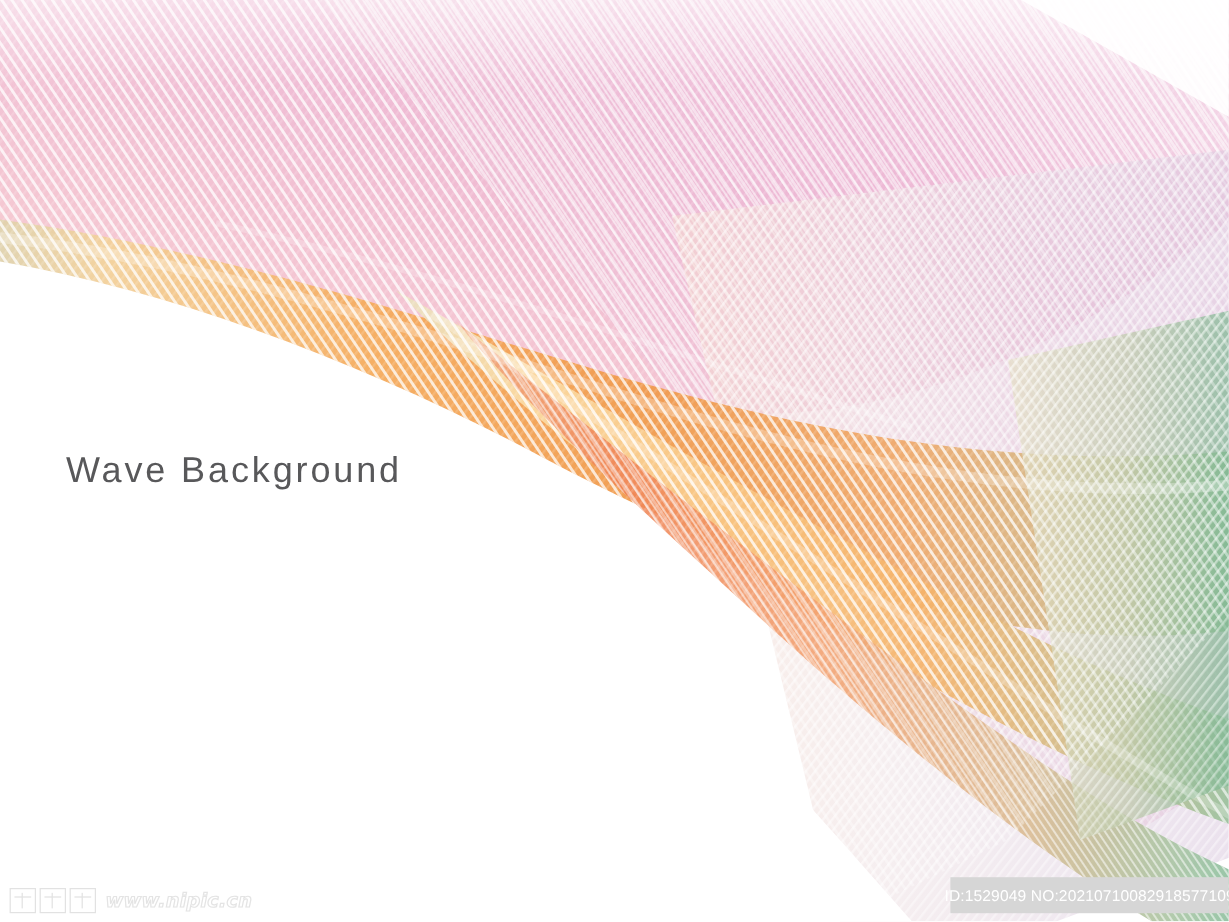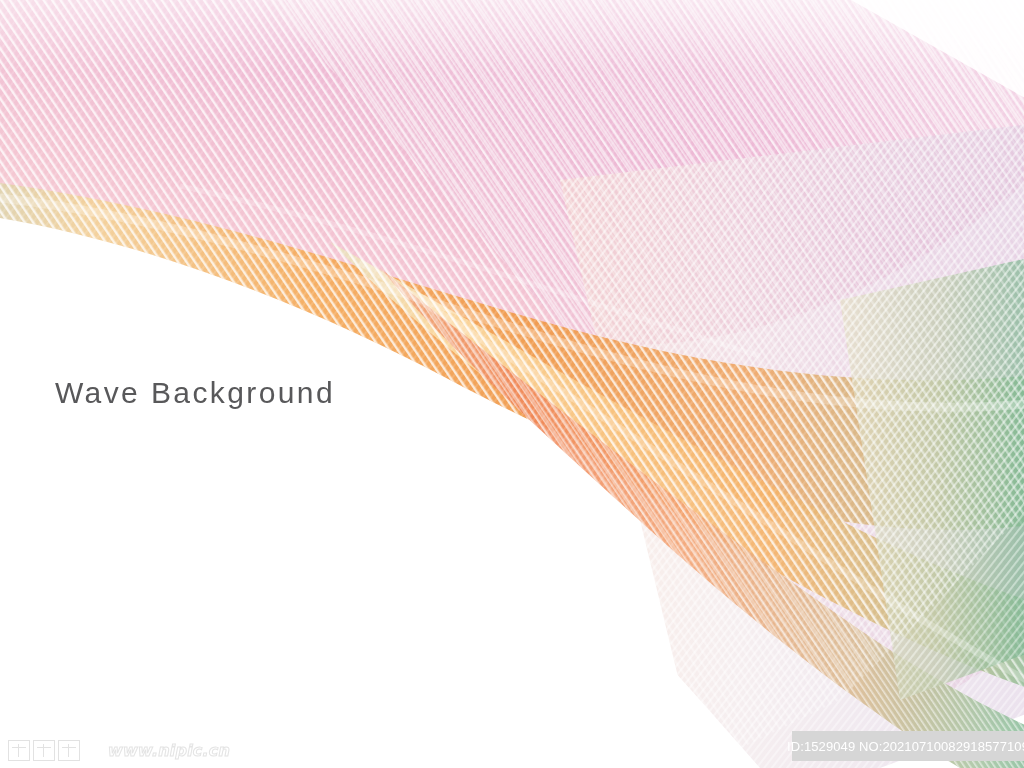--- a/index.html
+++ b/index.html
@@ -85,21 +85,20 @@
     border-left: 1.5px solid #e2e2e2;
   }
   #wm-url {
     font-family: "DejaVu Sans", sans-serif;
     font-size: 16px;
     font-style: italic;
     font-weight: bold;
     color: transparent;
     -webkit-text-stroke: 1px #e4e4e4;
     letter-spacing: 0.2px;
-    margin-left: 20px;
   }
 
   
   #idbar {
     position: absolute;
     right: 0;
     top: 731px;
     width: 232px;
     height: 30px;
     background: #d6d6d6;

